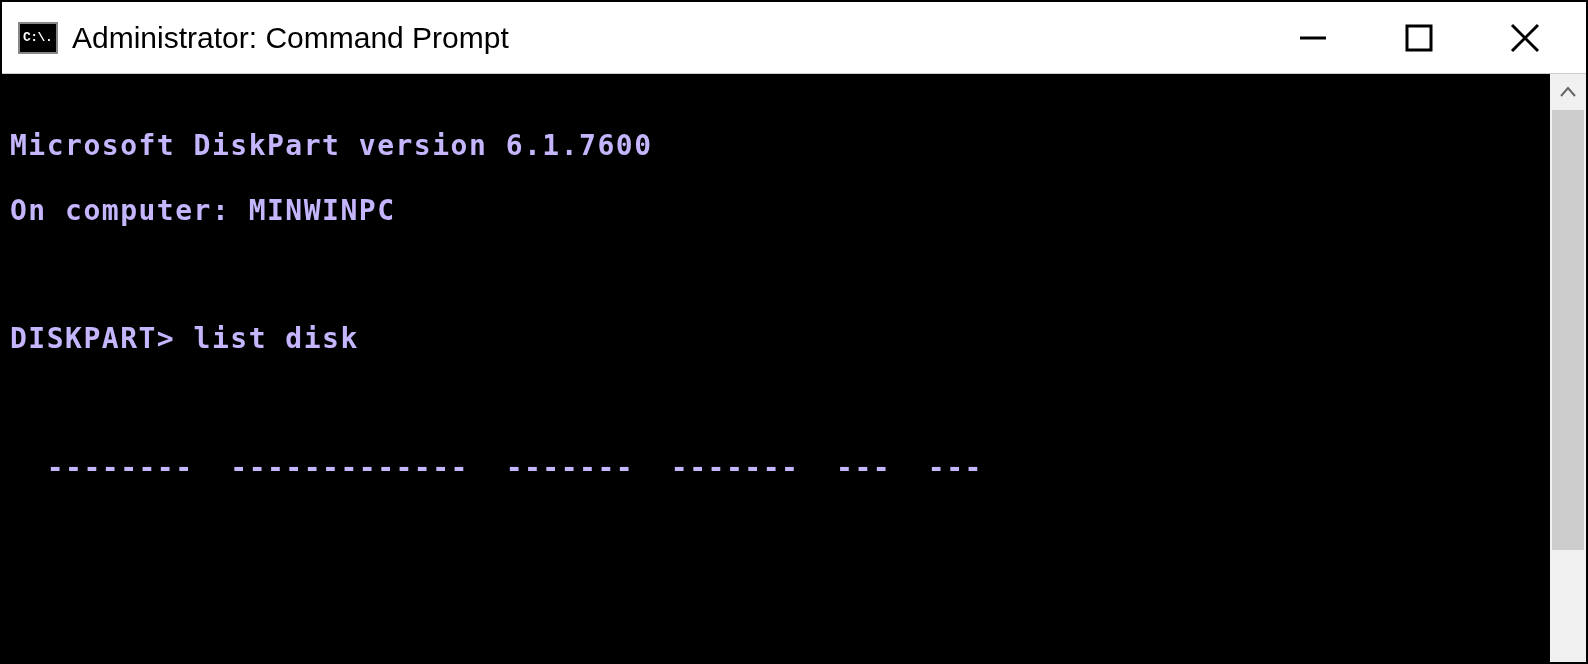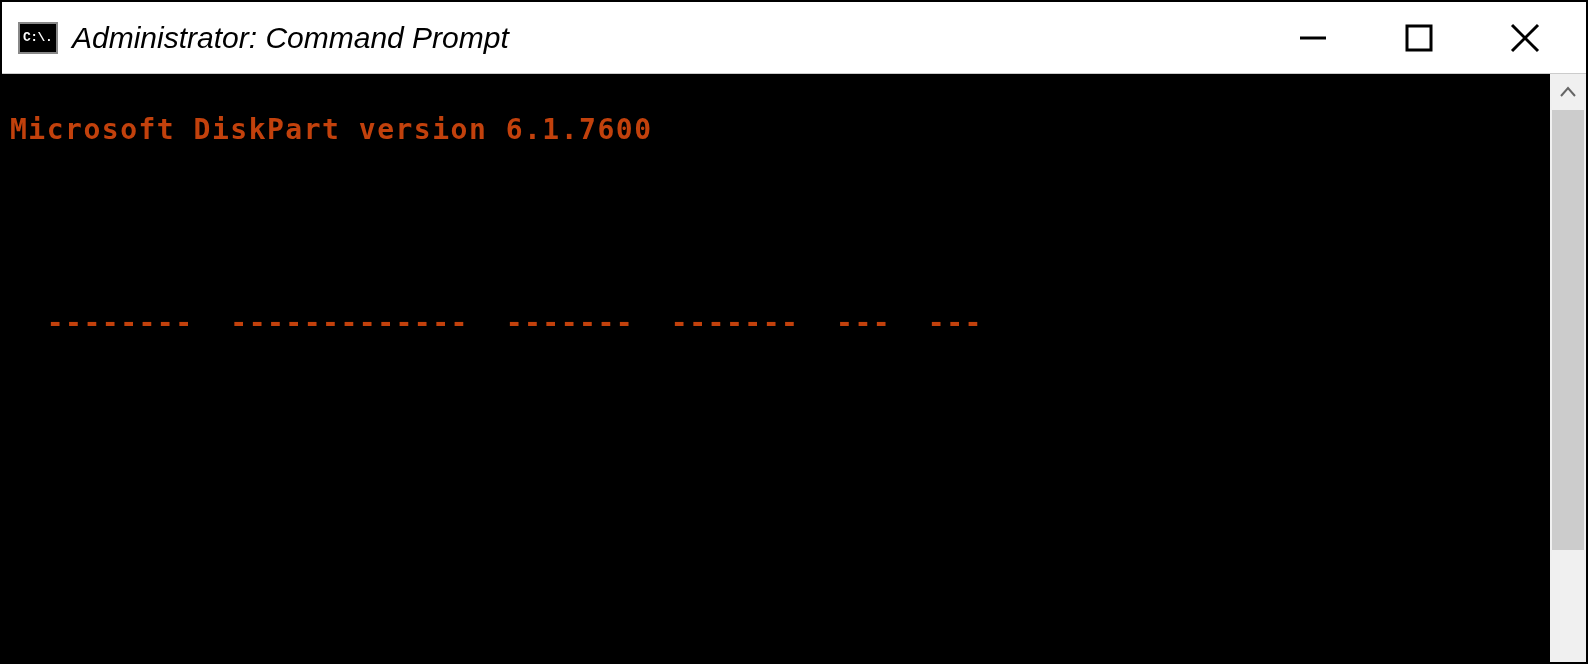--- a/index.html
+++ b/index.html
@@ -39,21 +39,20 @@
       font-size: 13px;
       font-family: 'Courier New', monospace;
       font-weight: bold;
       letter-spacing: -0.5px;
     }
     .title-text {
       font-size: 30px;
       font-weight: 400;
       color: #000;
       flex: 1;
-      font-style: italic;
     }
     .window-controls {
       display: flex;
       align-items: center;
       gap: 60px;
       padding-right: 30px;
     }
     .win-btn {
       width: 46px;
       height: 46px;
@@ -66,25 +65,25 @@
       display: block;
     }
     .terminal-area {
       display: flex;
       height: calc(100% - 72px);
       background: #000;
     }
     .terminal {
       flex: 1;
       background: #000;
-      color: #c2410c;
+      color: #c4b5fd;
       font-family: 'Lucida Console', 'Consolas', monospace;
       font-size: 28px;
       line-height: 1.15;
-      padding: 8px 4px 4px 8px;
+      padding: 24px 4px 4px 8px;
       white-space: pre;
       letter-spacing: 1.5px;
       font-weight: bold;
     }
     .terminal .blank-line {
       height: 32px;
     }
     .scrollbar {
       width: 36px;
       background: #f0f0f0;
@@ -132,21 +131,23 @@
         <line x1="4" y1="4" x2="30" y2="30" stroke="#000" stroke-width="3"></line>
         <line x1="30" y1="4" x2="4" y2="30" stroke="#000" stroke-width="3"></line>
       </svg>
     </div>
   </div>
 </div>
 
 <div class="terminal-area">
   <div class="terminal">
 <div>Microsoft DiskPart version 6.1.7600</div>
+<div>On computer: MINWINPC</div>
 <div class="blank-line"></div>
+<div>DISKPART&gt; list disk</div>
 <div class="blank-line"></div>
 <div>  --------  -------------  -------  -------  ---  ---</div>
 
 
 
 
 
 
 
 

